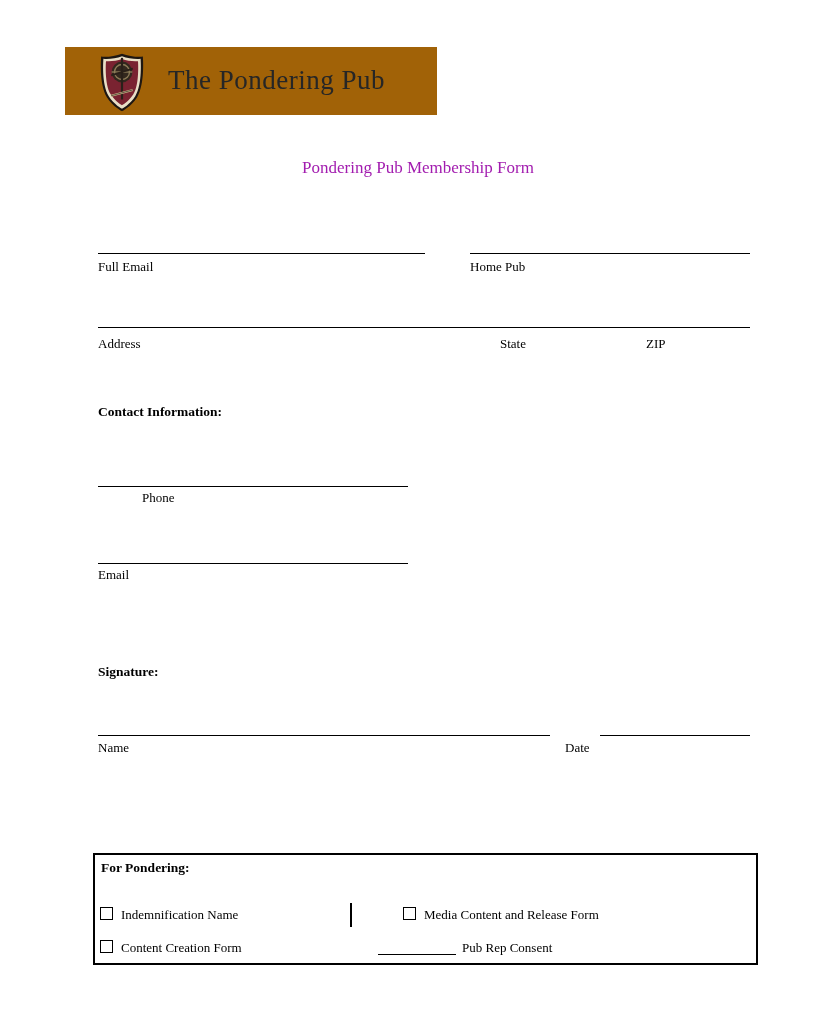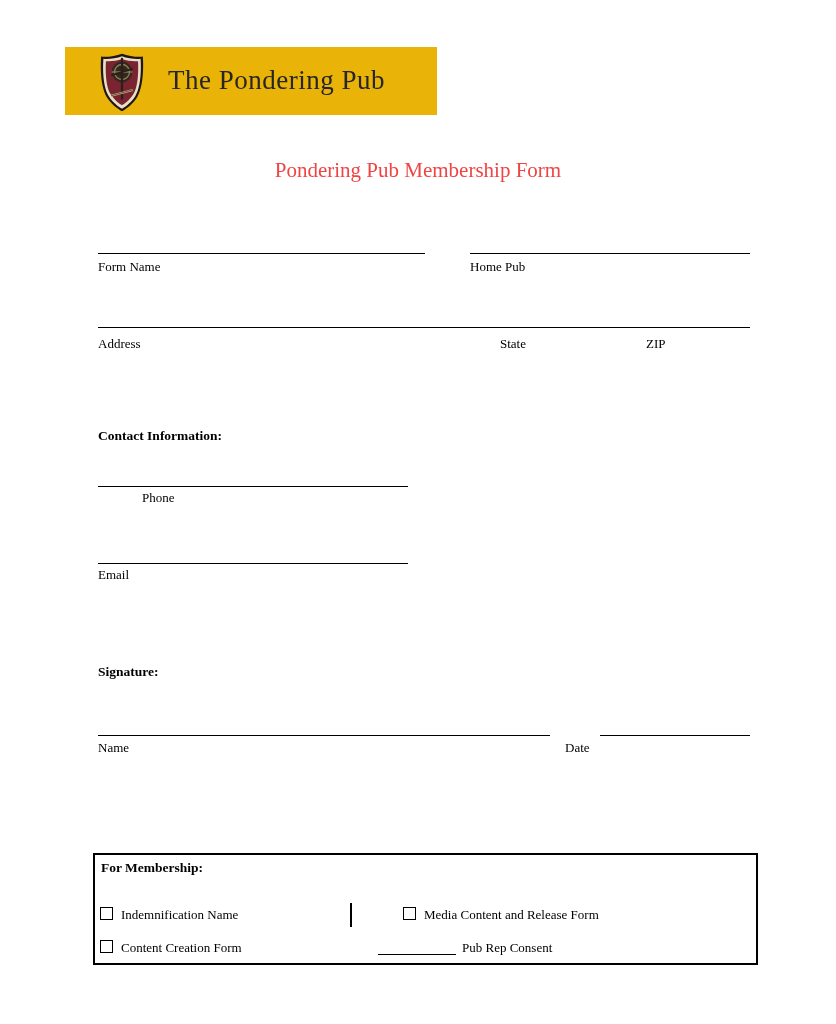--- a/index.html
+++ b/index.html
@@ -10,21 +10,21 @@
     height: 1024px;
     background: #ffffff;
     font-family: "Liberation Serif", "DejaVu Serif", serif;
     color: #000000;
     overflow: hidden;
   }
   .banner {
     position: absolute;
     left: 65px; top: 47px;
     width: 372px; height: 68px;
-    background: #eab308;
+    background: #a16207;
     display: flex;
     align-items: center;
   }
   .crest {
     position: absolute;
     left: 31px; top: 5px;
     width: 52px; height: 60px;
     display: block;
   }
   .crest svg { width: 100%; height: 100%; display: block; }
@@ -34,23 +34,23 @@
     font-size: 27px;
     color: #262626;
     letter-spacing: 0.5px;
     white-space: nowrap;
   }
   .form-title {
     position: absolute;
     left: 0; right: 0;
     top: 158px;
     text-align: center;
-    font-size: 21px;
+    font-size: 17px;
     font-weight: normal;
-    color: #ef4444;
+    color: #a21caf;
   }
   .fill-line {
     position: absolute;
     border-top: 1px solid #000000;
     height: 0;
   }
   .field-label {
     position: absolute;
     font-size: 13px;
     white-space: nowrap;
@@ -99,45 +99,45 @@
         <line x1="17" y1="52.5" x2="43" y2="45.5" stroke="#2a2019" stroke-width="0.8"></line>
       </svg>
     </span>
     <span class="banner-title">The Pondering Pub</span>
   </div>
 
   <h1 class="form-title">Pondering Pub Membership Form</h1>
 
   <div class="fill-line" style="left:98px; top:253px; width:327px;"></div>
   <div class="fill-line" style="left:470px; top:253px; width:280px;"></div>
-  <div class="field-label" style="left:98px; top:259px;">Form Name</div>
+  <div class="field-label" style="left:98px; top:259px;">Full Email</div>
   <div class="field-label" style="left:470px; top:259px;">Home Pub</div>
 
   <div class="fill-line" style="left:98px; top:327px; width:652px;"></div>
   <div class="field-label" style="left:98px; top:336px;">Address</div>
   <div class="field-label" style="left:500px; top:336px;">State</div>
   <div class="field-label" style="left:600px; top:336px;margin-left:46px;">ZIP</div>
 
-  <div class="section-header" style="left:98px; top:428px;">Contact Information:</div>
+  <div class="section-header" style="left:98px; top:404px;">Contact Information:</div>
 
   <div class="fill-line" style="left:98px; top:486px; width:310px;"></div>
   <div class="field-label" style="left:98px; top:490px;margin-left:44px;">Phone</div>
 
   <div class="fill-line" style="left:98px; top:563px; width:310px;"></div>
   <div class="field-label" style="left:98px; top:567px;">Email</div>
 
   <div class="section-header" style="left:98px; top:664px;">Signature:</div>
 
   <div class="fill-line" style="left:98px; top:735px; width:452px;"></div>
   <div class="fill-line" style="left:600px; top:735px; width:150px;"></div>
   <div class="field-label" style="left:98px; top:740px;">Name</div>
   <div class="field-label" style="left:565px; top:740px;">Date</div>
 
   <div class="leadership-box"></div>
-  <div class="section-header" style="left:101px; top:860px;">For Membership:</div>
+  <div class="section-header" style="left:101px; top:860px;">For Pondering:</div>
 
   <div class="checkbox" style="left:100px; top:907px;"></div>
   <div class="field-label" style="left:121px; top:907px;">Indemnification Name</div>
   <div class="text-cursor" style="left:350px; top:903px;"></div>
   <div class="checkbox" style="left:403px; top:907px;"></div>
   <div class="field-label" style="left:424px; top:907px;">Media Content and Release Form</div>
 
   <div class="checkbox" style="left:100px; top:940px;"></div>
   <div class="field-label" style="left:121px; top:940px;">Content Creation Form</div>
   <div class="fill-line" style="left:378px; top:954px; width:78px;"></div>

